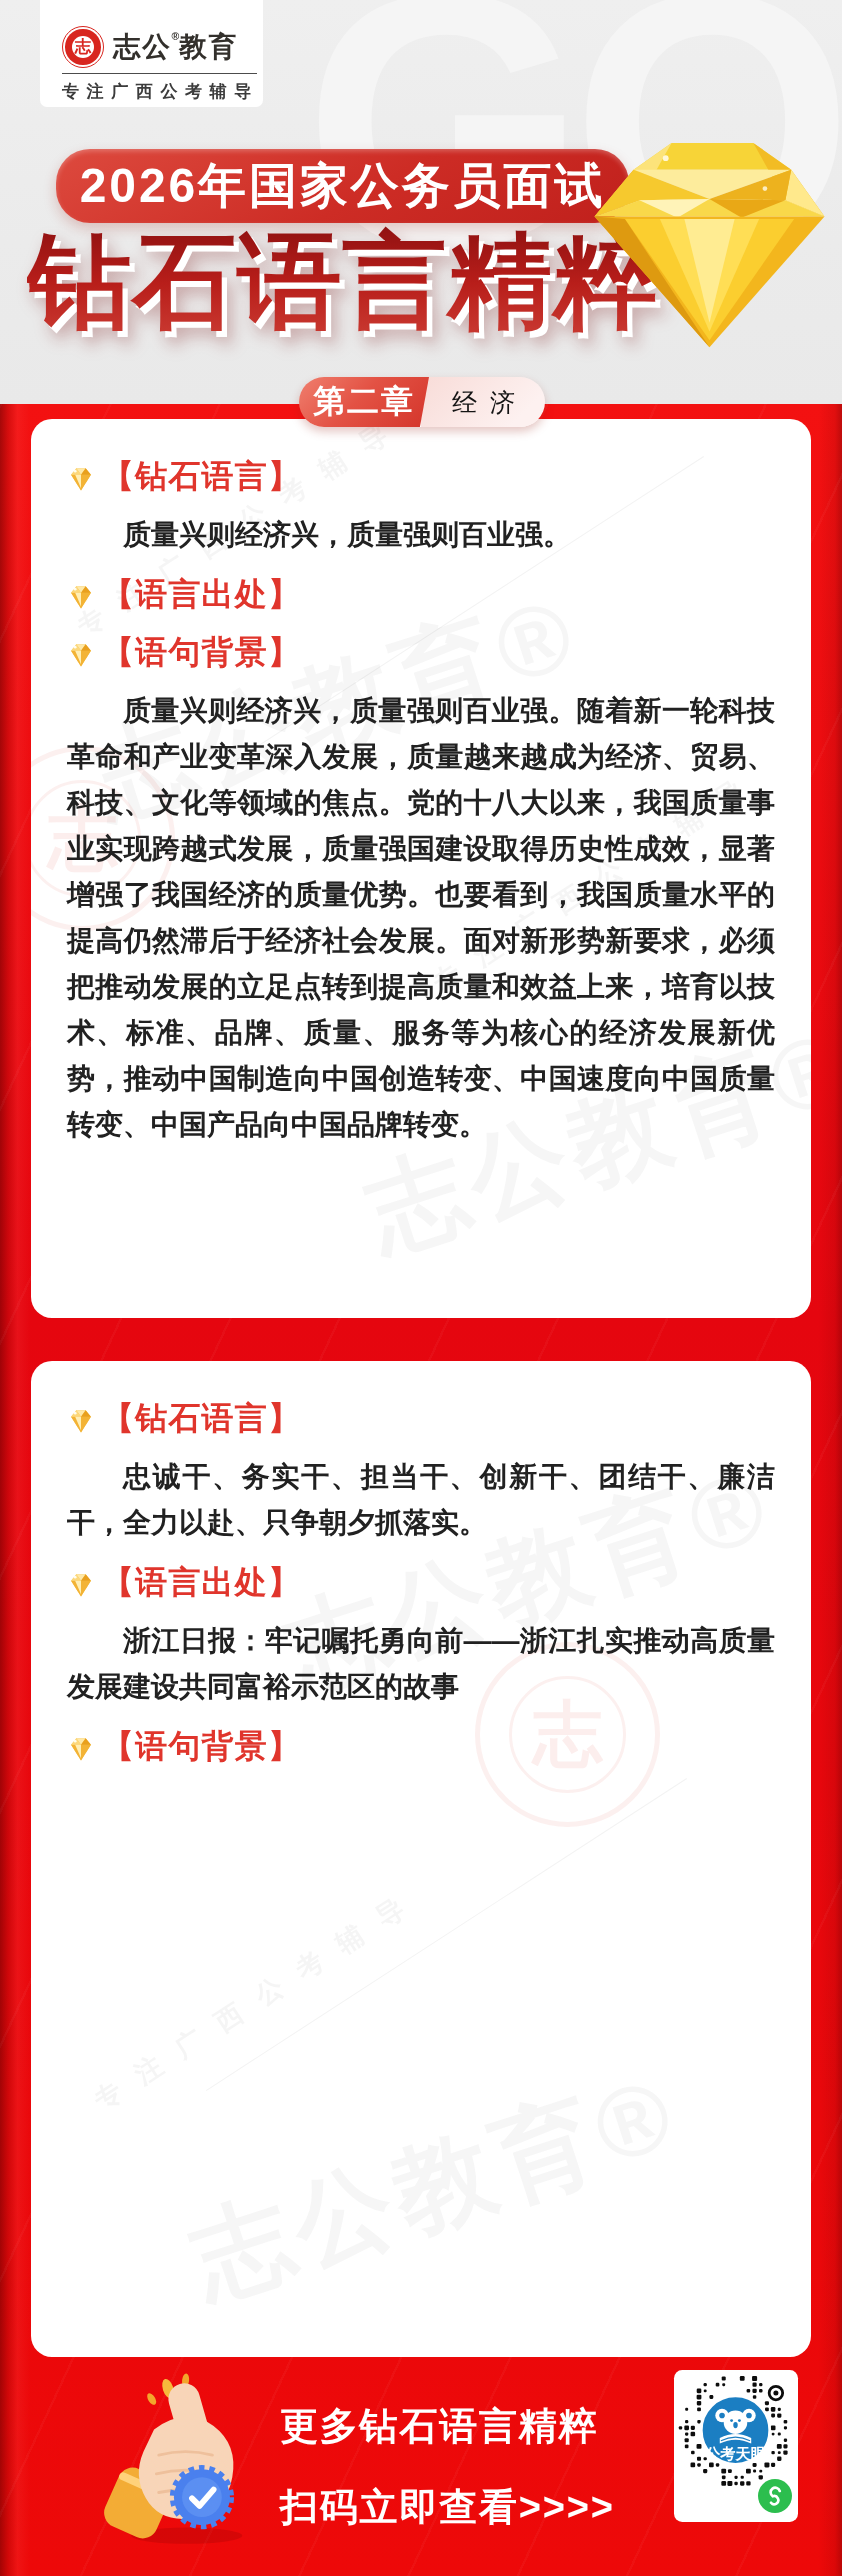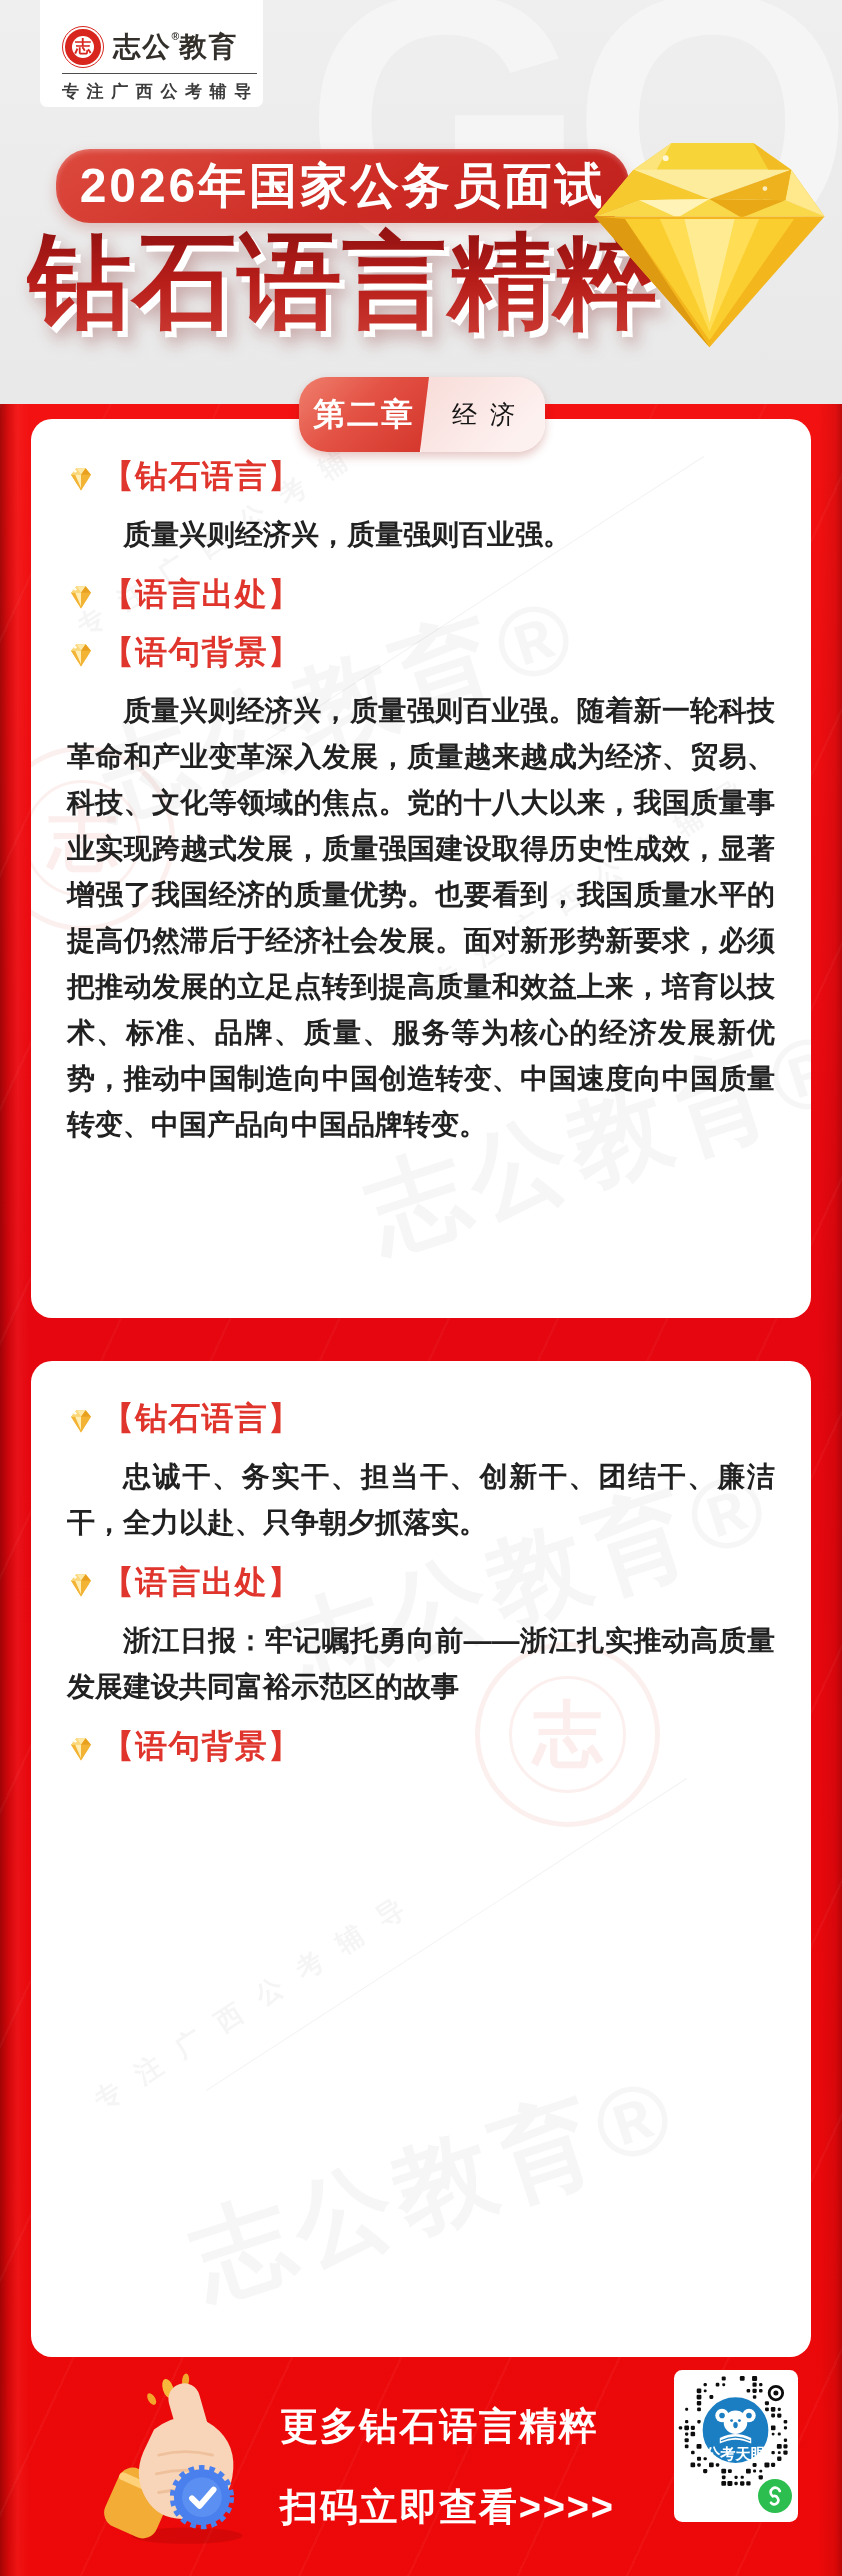--- a/index.html
+++ b/index.html
@@ -53,21 +53,21 @@
   .title-shadow{position:absolute;left:5.3px;top:6.4px;color:#ffffff;}
   .title-main{
     position:relative;
     background:linear-gradient(180deg,#8f1111 0%,#b81e1a 52%,#ca3a32 100%);
     -webkit-background-clip:text;background-clip:text;color:transparent;
   }
   
   .diamond{position:absolute;left:584px;top:130px;}
   
   .chapter-pill{
-    position:absolute;left:299px;top:377px;width:246px;height:75px;border-radius:28px;
+    position:absolute;left:299px;top:377px;width:246px;height:50px;border-radius:28px;
     overflow:hidden;display:flex;z-index:40;
     box-shadow:0 4.7px 9.4px rgba(150,30,20,.25);
     text-align:center;
   }
   .chapter-left{
     width:130px;flex:none;z-index:2;
     background:linear-gradient(135deg,#f07f6e 0%,#e35244 45%,#d4352b 100%);
     clip-path:polygon(0 0,100% 0,93% 100%,0 100%);
     display:flex;align-items:center;justify-content:center;
     color:#fff;font-size:32px;font-weight:900;letter-spacing:1.8px;

